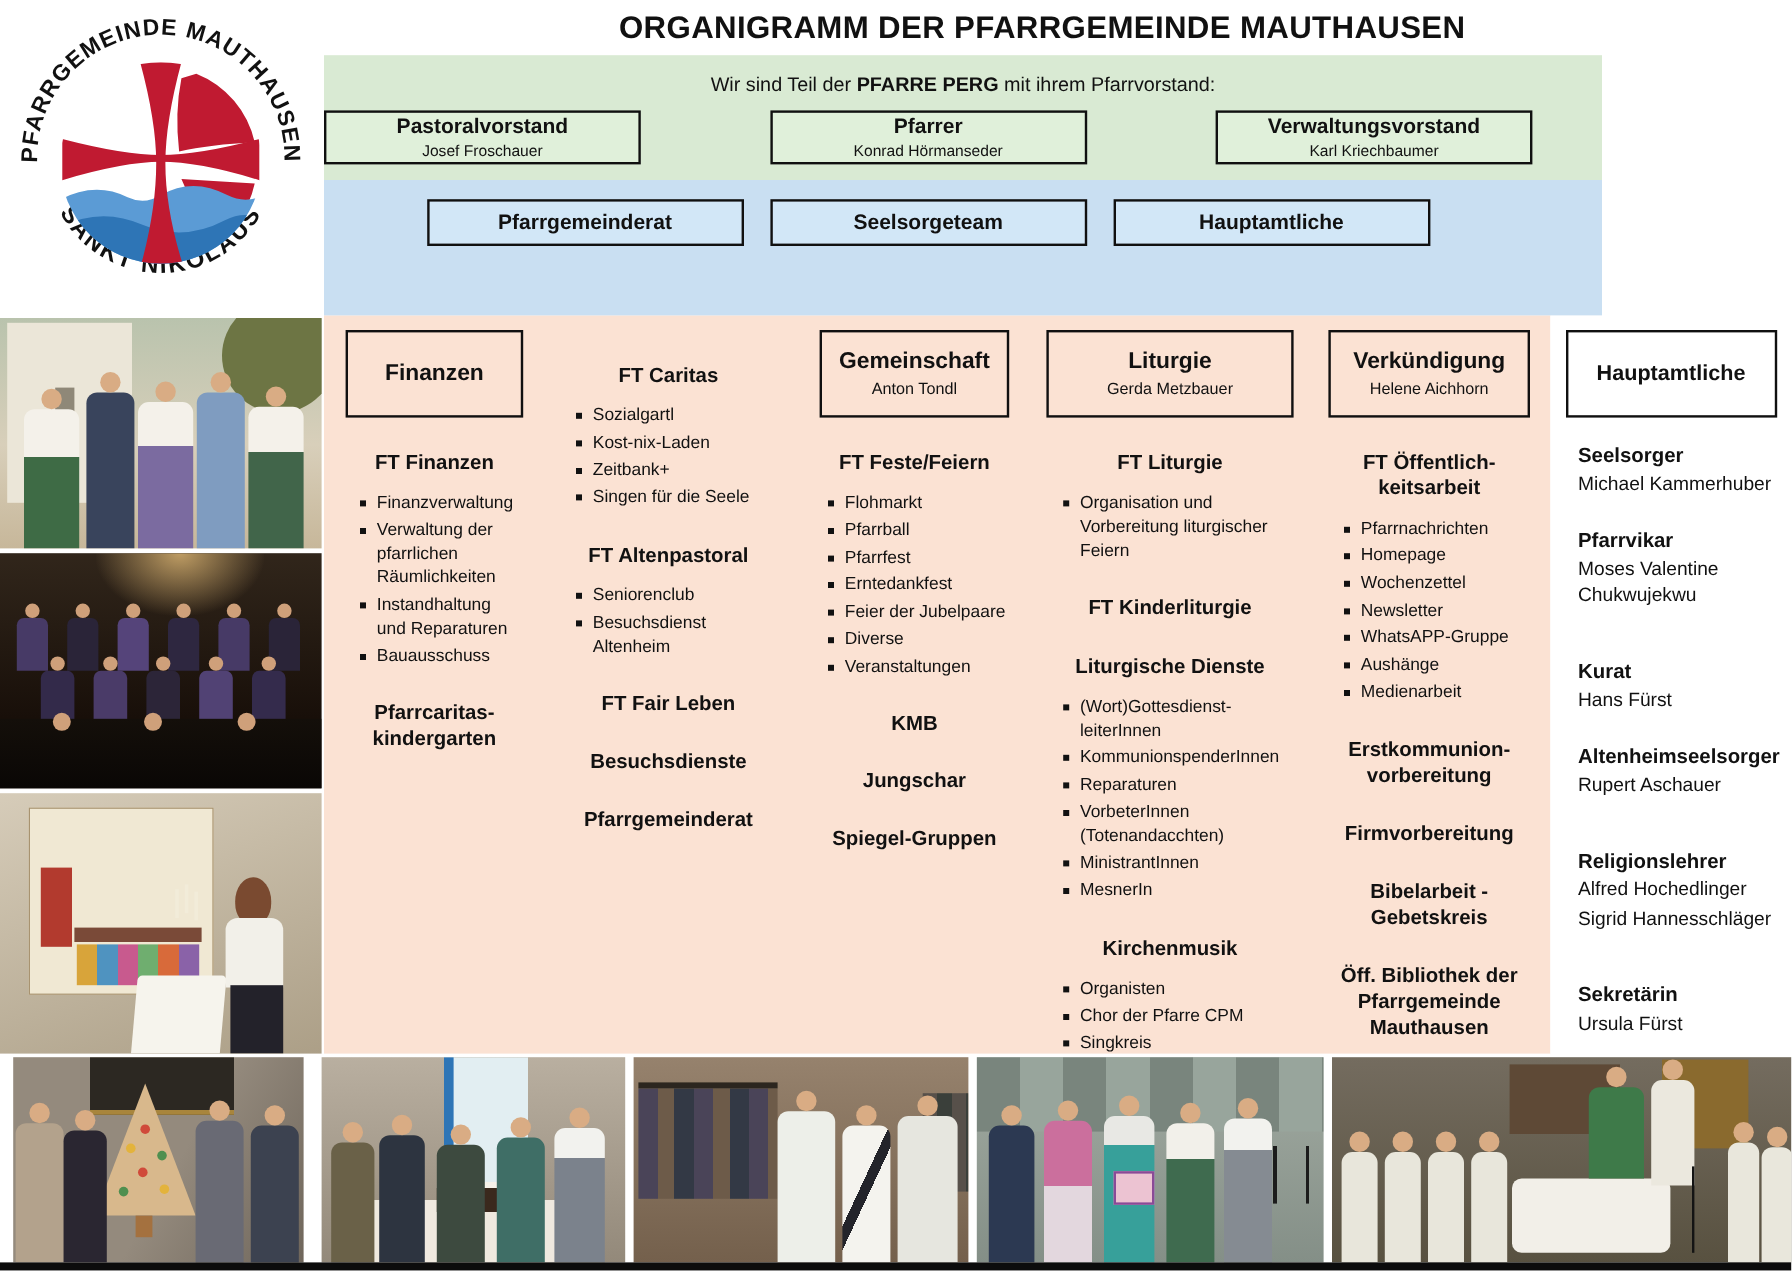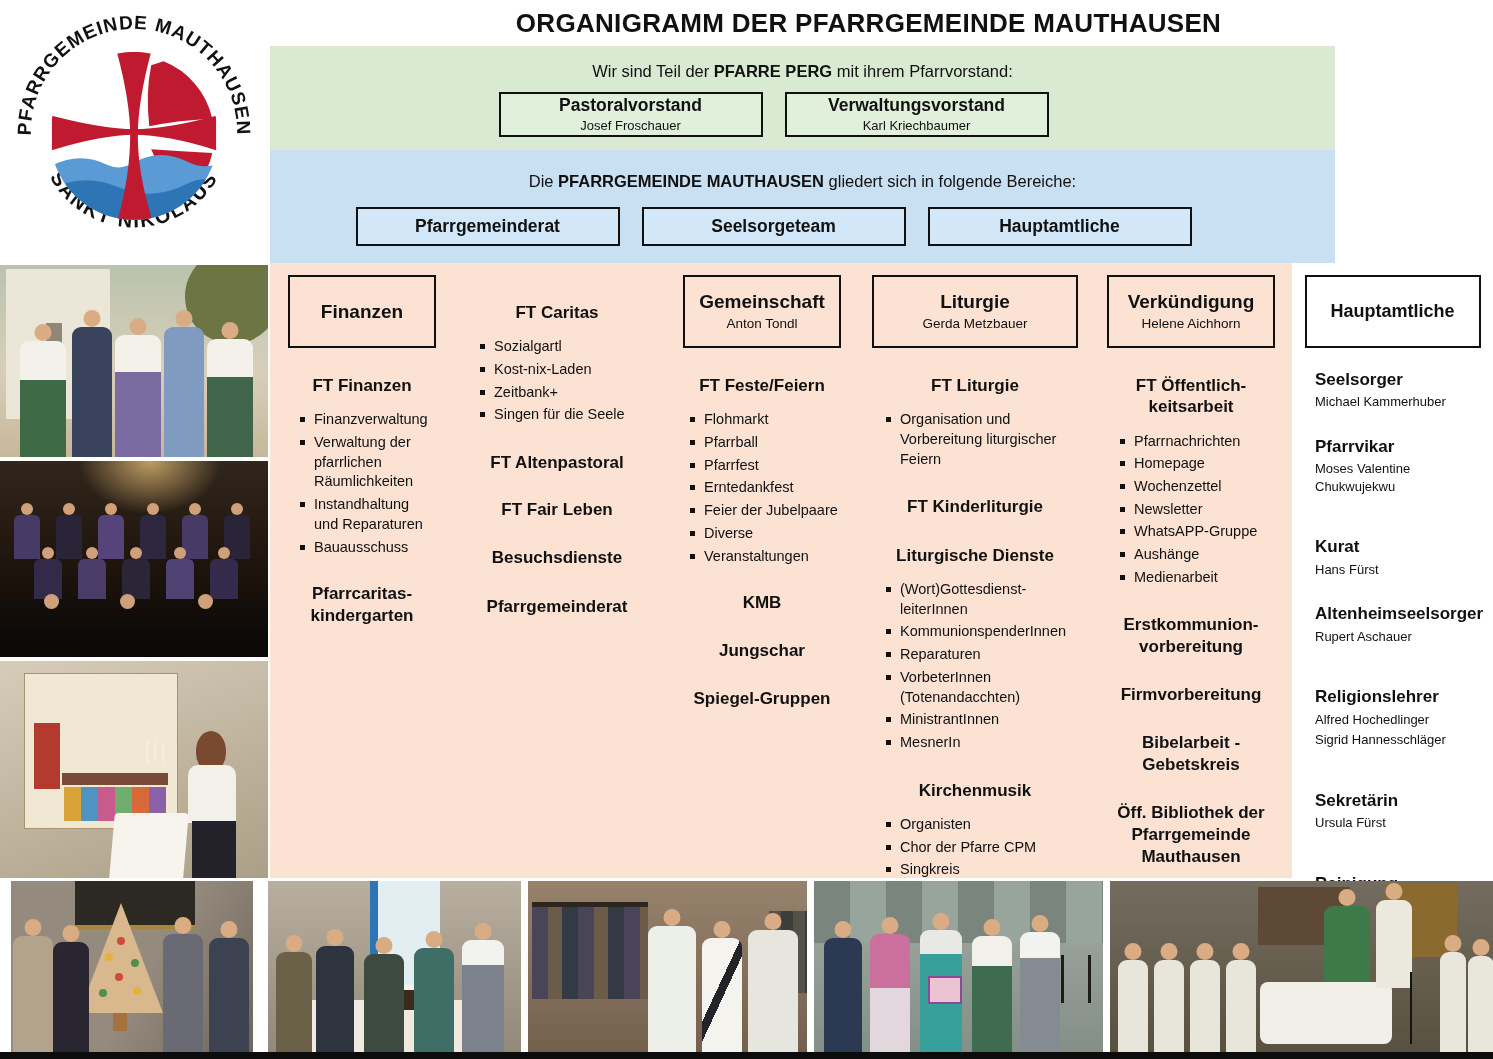--- a/index.html
+++ b/index.html
@@ -17,21 +17,21 @@
               font-size:26px;font-weight:bold;letter-spacing:.3px;}
 
   
   .band{position:absolute;left:270px;width:1065px;box-sizing:border-box;}
   .band.green{top:46px;height:104px;background:var(--band-green,#d9ead3);}
   .band.blue{top:150px;height:113px;background:var(--band-blue,#c9dff2);}
   .band-intro{margin:0;text-align:center;font-size:16.5px;}
   .band.green .band-intro{padding-top:16px;}
   .band.blue .band-intro{padding-top:22px;}
   .band-boxes{display:flex;justify-content:center;gap:22px;padding-right:58px;}
-  .band.green .band-boxes{margin-top:11px;}
+  .band.green .band-boxes{margin-top:11px;justify-content:space-between;}
   .band.blue .band-boxes{margin-top:16px;}
   .band-box{width:264px;border:2px solid #101010;box-sizing:border-box;
             display:flex;flex-direction:column;align-items:center;justify-content:center;text-align:center;}
   .band.green .band-box{height:45px;background:#e0f0da;}
   .band.blue .band-box{height:39px;background:#d2e7f7;}
   .bb-title{font-weight:bold;font-size:17.5px;line-height:1.1;}
   .bb-name{font-size:13px;margin-top:2px;}
 
   
   .areas{position:absolute;left:270px;top:263px;width:1022px;height:615px;background:var(--band-peach,#fbe2d3);}
@@ -55,21 +55,21 @@
   
   .ha{position:absolute;left:1292px;top:263px;width:201px;height:615px;background:#fff;}
   .ha-box{width:176px;margin:12px auto 0;}
   .ha-box .col-title{font-size:18px;}
   .ha-entries{padding:0 4px 0 23px;}
   .ha-entry{margin-top:26px;}
   .ha-entry:nth-child(1){margin-top:22px;}
   .ha-entry:nth-child(3),.ha-entry:nth-child(5),
   .ha-entry:nth-child(6),.ha-entry:nth-child(7){margin-top:42px;}
   .ha-role{font-size:17px;font-weight:bold;line-height:1.2;}
-  .ha-name{font-size:13px;line-height:1.35;margin-top:3px;}
+  .ha-name{font-size:16px;line-height:1.35;margin-top:3px;}
 
   
   .photo{position:absolute;overflow:hidden;}
   #photo1{left:0;top:265px;width:268px;height:192px;background:linear-gradient(180deg,#b9c3ad 0%,#d8cfba 55%,#c7b79a 100%);}
   #photo2{left:0;top:461px;width:268px;height:196px;background:linear-gradient(180deg,#31261b,#180f09 70%);}
   #photo3{left:0;top:661px;width:268px;height:217px;background:linear-gradient(160deg,#d6ccb9,#ac9f87);}
   #photoA{left:11px;top:881px;width:242px;height:171px;background:linear-gradient(120deg,#948a7d 55%,#6f665b);}
   #photoB{left:268px;top:881px;width:253px;height:171px;background:linear-gradient(180deg,#b9afa0,#93897a);}
   #photoC{left:528px;top:881px;width:279px;height:171px;background:linear-gradient(180deg,#96826d,#74604c);}
   #photoD{left:814px;top:881px;width:289px;height:171px;background:linear-gradient(180deg,#a2aba2,#848f87);}
@@ -120,28 +120,31 @@
   <div class="main-title">ORGANIGRAMM DER PFARRGEMEINDE MAUTHAUSEN</div>
 
   <section class="band green">
     <p class="band-intro"><span>Wir sind Teil der </span><b>PFARRE PERG</b><span> mit ihrem Pfarrvorstand:</span></p>
     <div class="band-boxes">
       <div class="band-box">
         <div class="bb-title">Pastoralvorstand</div>
         <div class="bb-name">Josef Froschauer</div>
       </div>
       <div class="band-box">
+        <div class="bb-title">Pfarrer</div>
+        <div class="bb-name">Konrad Hörmanseder</div>
+      </div>
+      <div class="band-box">
         <div class="bb-title">Verwaltungsvorstand</div>
         <div class="bb-name">Karl Kriechbaumer</div>
       </div>
     </div>
   </section>
 
   <section class="band blue">
-    <p class="band-intro"><span>Die </span><b>PFARRGEMEINDE MAUTHAUSEN</b><span> gliedert sich in folgende Bereiche:</span></p>
     <div class="band-boxes">
       <div class="band-box">
         <div class="bb-title">Pfarrgemeinderat</div>
       </div>
       <div class="band-box">
         <div class="bb-title">Seelsorgeteam</div>
       </div>
       <div class="band-box">
         <div class="bb-title">Hauptamtliche</div>
       </div>
@@ -168,20 +171,25 @@
       </div>
     <div class="col c1">
         <div class="ft">FT Caritas</div>
         <ul class="bullets">
           <li>Sozialgartl</li>
           <li>Kost-nix-Laden</li>
           <li>Zeitbank+</li>
           <li>Singen für die Seele</li>
         </ul>
         <div class="ft">FT Altenpastoral</div>
+        <ul class="bullets">
+          <li>Seniorenclub</li>
+          <li>Besuchsdienst
+Altenheim</li>
+        </ul>
         <div class="big">FT Fair Leben</div>
         <div class="big">Besuchsdienste</div>
         <div class="big">Pfarrgemeinderat</div>
       </div>
     <div class="col c2">
         <div class="col-header-box">
           <div class="col-title">Gemeinschaft</div>
           <div class="col-leader">Anton Tondl</div>
         </div>
         <div class="ft">FT Feste/Feiern</div>

